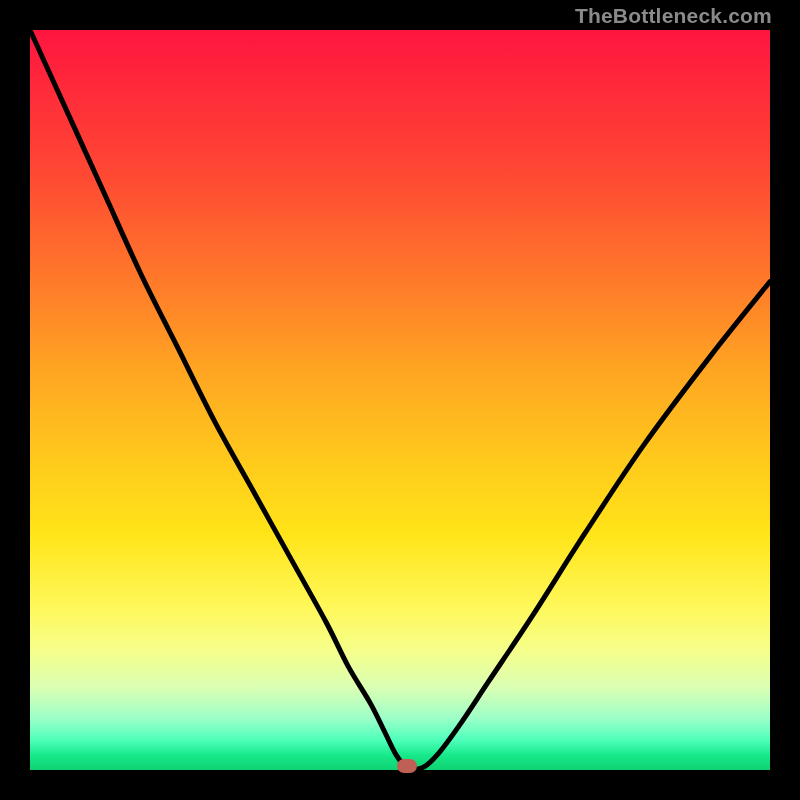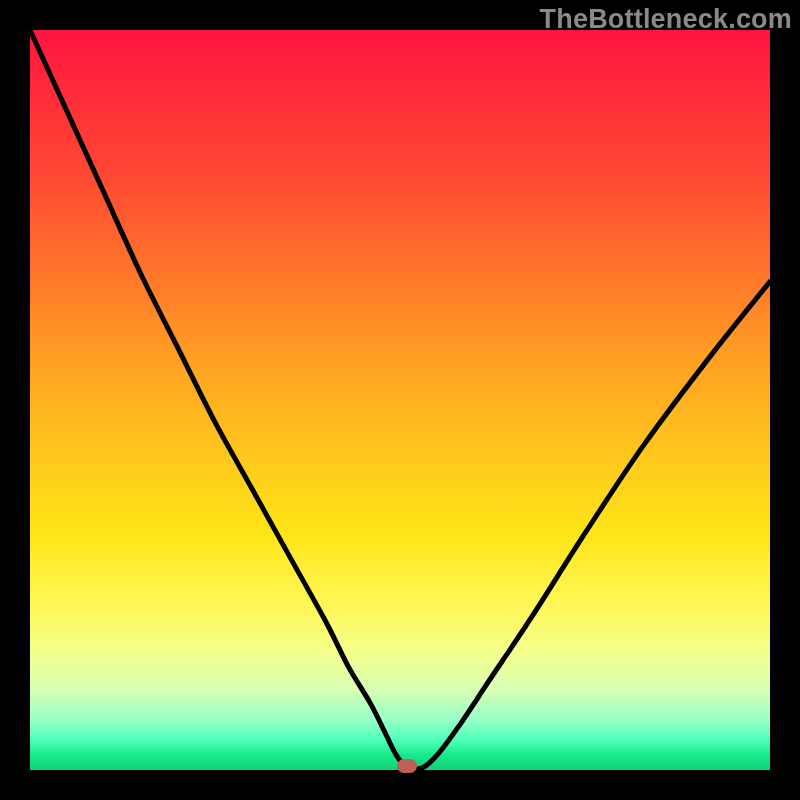--- a/index.html
+++ b/index.html
@@ -37,23 +37,23 @@
       #d9ffb4 89%,
       #9cffc8 93%,
       #4dffba 96%,
       #17e98a 98%,
       #0fd272 100%
     );
   }
   .watermark {
     position: absolute;
     top: 4px;
-    right: 8px;
+    right: 28px;
     color: #8a8a8a;
-    font-size: 27px;
+    font-size: 21px;
     font-weight: 600;
     letter-spacing: 0.2px;
     user-select: none;
   }
   svg.curve {
     position: absolute;
     left: 0;
     top: 0;
     width: 740px;
     height: 740px;

